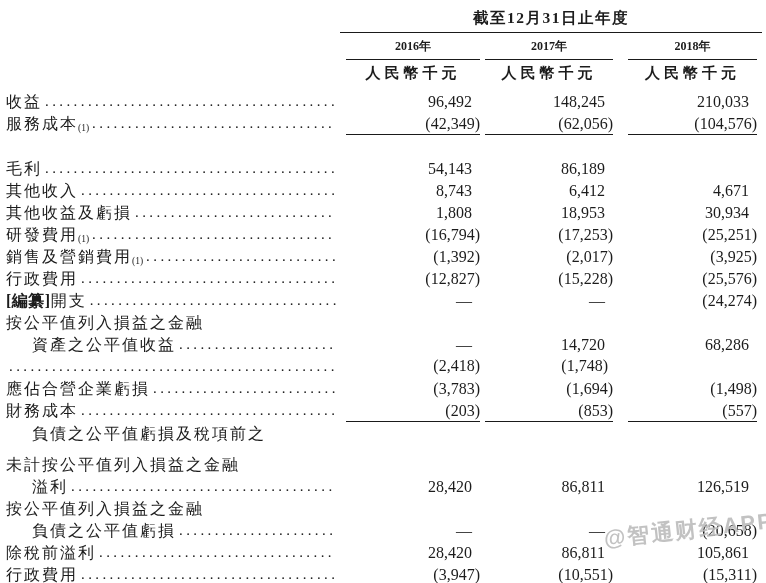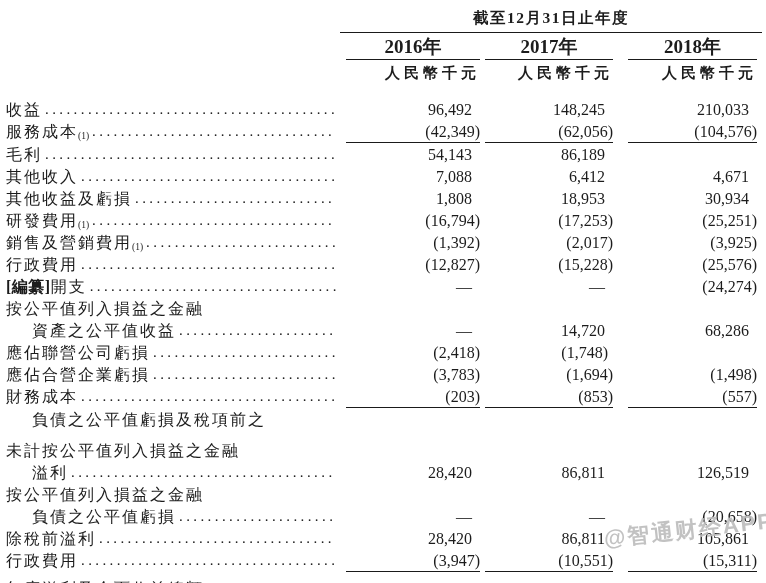--- a/index.html
+++ b/index.html
@@ -21,27 +21,27 @@
 
   
   .hdr-row{display:grid;grid-template-columns:334px 140px 133px 149px;}
   .hdr-span{
     grid-column:2/5;
     text-align:center;font-weight:bold;letter-spacing:1.5px;
     font-size:15.5px;line-height:20px;
     border-bottom:1.5px solid #1a1a1a;padding-bottom:4px;
   }
   .hdr-years .year{
-    text-align:center;font-weight:bold;font-size:19px;
+    text-align:center;font-weight:bold;font-size:12px;
     padding-top:3px;padding-bottom:2px;
     border-bottom:1.5px solid #1a1a1a;
   }
   .hdr-units .unit{
-    font-weight:bold;font-size:15px;letter-spacing:4px;
-    padding-top:3px;padding-bottom:2px;margin-bottom:12px;
+    text-align:center;font-weight:bold;font-size:15px;letter-spacing:4px;
+    padding-top:3px;padding-bottom:2px;margin-bottom:4px;
   }
 
   
   .label-cell{
     display:flex;align-items:flex-end;white-space:nowrap;overflow:hidden;
     letter-spacing:2px;padding-right:4px;
   }
   .label-cell.indent{padding-left:26px;}
   .bp{font-weight:bold;letter-spacing:0.5px;}
   .bp:empty,.sup:empty{display:none;}
@@ -118,39 +118,39 @@
 
       <span class="lt">服務成本</span>
       <span class="sup">(1)</span>
       <span class="leader"></span>
     </div>
     <div class="value c1 rule-single">(42,349)</div>
     <div class="value c2 rule-single">(62,056)</div>
     <div class="value c3 rule-single">(104,576)</div>
   </div>
 
-  <div class="row" style="margin-top: 0;">
+  <div class="row" style="margin-top: 22px;">
     <div class="label-cell">
 
       <span class="lt">毛利</span>
 
       <span class="leader"></span>
     </div>
     <div class="value c1 pad">54,143</div>
     <div class="value c2 pad">86,189</div>
   </div>
 
   <div class="row">
     <div class="label-cell">
 
       <span class="lt">其他收入</span>
 
       <span class="leader"></span>
     </div>
-    <div class="value c1 pad">7,088</div>
+    <div class="value c1 pad">8,743</div>
     <div class="value c2 pad">6,412</div>
     <div class="value c3 pad">4,671</div>
   </div>
 
   <div class="row">
     <div class="label-cell">
 
       <span class="lt">其他收益及虧損</span>
 
       <span class="leader"></span>
@@ -228,21 +228,20 @@
       <span class="leader"></span>
     </div>
     <div class="value c1 pad">—</div>
     <div class="value c2 pad">14,720</div>
     <div class="value c3 pad">68,286</div>
   </div>
 
   <div class="row">
     <div class="label-cell">
 
-      <span class="lt">應佔聯營公司虧損</span>
 
       <span class="leader"></span>
     </div>
     <div class="value c2">(2,418)</div>
     <div class="value c3">(1,748)</div>
   </div>
 
   <div class="row">
     <div class="label-cell">
 

